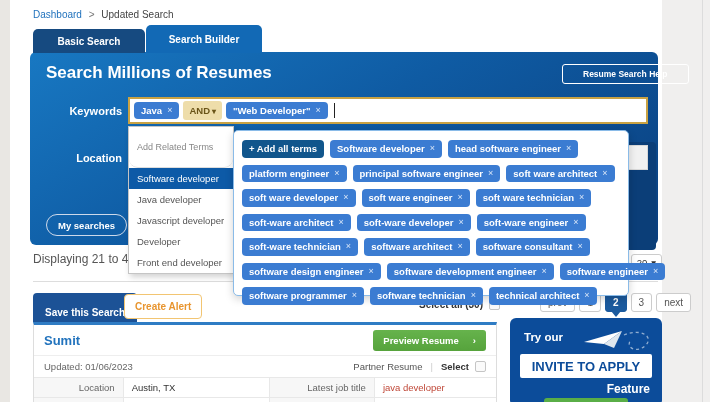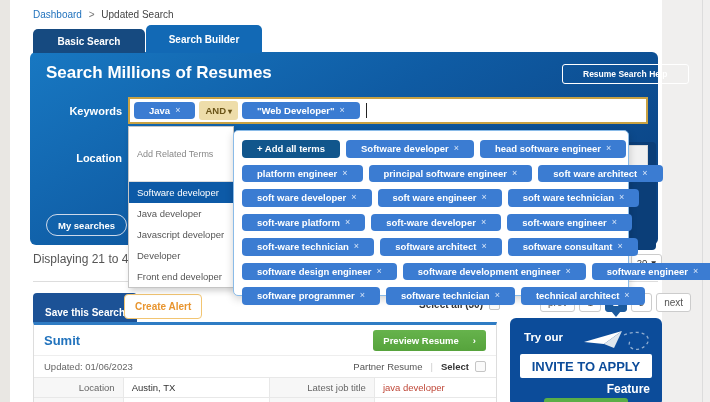--- a/index.html
+++ b/index.html
@@ -25,32 +25,32 @@
            background:linear-gradient(150deg,#1878c2 0%,#0f5ba3 45%,#0a3e7d 100%); }
   .panel-title { position:absolute; left:46px; top:63px; color:#fff; font-size:17px; font-weight:bold; }
   .help-btn { position:absolute; left:562px; top:64px; padding:4px 20px; border:1px solid #fff; border-radius:3px;
               color:#fff; font-size:8.5px; font-weight:bold; cursor:pointer; }
   .f-label { position:absolute; left:56px; width:66px; text-align:right; color:#fff; font-weight:bold; font-size:11px; }
   .kw-input { position:absolute; left:128px; top:97px; width:520px; height:27px; background:#fff;
               border:2px solid #c9a243; display:flex; align-items:center; padding-left:4px; gap:4px; }
   .loc-input { position:absolute; left:128px; top:145px; width:520px; height:25px; background:#f1f1f1; border:1px solid #d8d8d8; }
   .dark-block { position:absolute; left:610px; top:142px; width:46px; height:108px; background:#0b3e78; border-radius:4px; }
   .chip { display:inline-flex; align-items:flex-start; background:#3b7cd2; color:#fff; border-radius:4px;
-          padding:4px 15px; font-size:9.5px; font-weight:bold; line-height:1; white-space:nowrap; cursor:pointer; }
+          padding:4px 7px; font-size:9.5px; font-weight:bold; line-height:1; white-space:nowrap; cursor:pointer; }
   .chip .x { color:#d9e6f8; margin-left:5px; font-size:9px; font-weight:normal; cursor:pointer; }
   .chip-op { background:#eeddaa; color:#6a5418; border-radius:3px; padding:4px 6px; font-size:9.5px; font-weight:bold; cursor:pointer; }
   .caret-txt { font-size:8px; margin-left:2px; }
   .cursor-bar { width:1px; height:15px; background:#222; margin-left:2px; }
   .pill { position:absolute; top:214px; height:22px; border:1px solid #cdd9ea; border-radius:11px; color:#fff;
           font-size:9.5px; font-weight:bold; display:flex; align-items:center; padding:0 11px; cursor:pointer; background:transparent; }
 
   
   .dropdown { position:absolute; left:128px; top:126px; width:106px; background:#fff; border:1px solid #c5c5c5;
               box-shadow:2px 3px 6px rgba(0,0,0,.18); z-index:25; }
-  .dd-header { padding:22px 8px; font-size:9px; color:#888; border-bottom:1px solid #ddd; }
+  .dd-header { padding:15px 8px; font-size:9px; color:#888; border-bottom:1px solid #ddd;border-radius:9px; }
   .dd-item { padding:5px 8px; font-size:9.5px; color:#555; cursor:pointer; position:relative; }
   .dd-item.sel { background:#0d5aa7; color:#fff; }
   .dd-item.sel::after { content:""; position:absolute; right:-8px; top:4px; border-top:7px solid transparent;
                         border-bottom:7px solid transparent; border-left:8px solid #0d5aa7; z-index:35; }
 
   
   .popup { position:absolute; left:233px; top:130px; width:396px; height:166px; background:#fff;
            border:1px solid #8abbe8; border-radius:5px; box-shadow:0 3px 8px rgba(0,0,0,.18);
            padding:9px 8px; z-index:30; }
   .popup .row { display:flex; gap:6px; margin-bottom:7px; }
@@ -198,21 +198,21 @@
           <span>soft ware engineer</span>
           <span class="x">×</span>
         </span>
       <span class="chip">
           <span>soft ware technician</span>
           <span class="x">×</span>
         </span>
     </div>
     <div class="row">
       <span class="chip">
-          <span>soft-ware platform</span>
+          <span>soft-ware architect</span>
           <span class="x">×</span>
         </span>
       <span class="chip">
           <span>soft-ware developer</span>
           <span class="x">×</span>
         </span>
       <span class="chip">
           <span>soft-ware engineer</span>
           <span class="x">×</span>
         </span>

